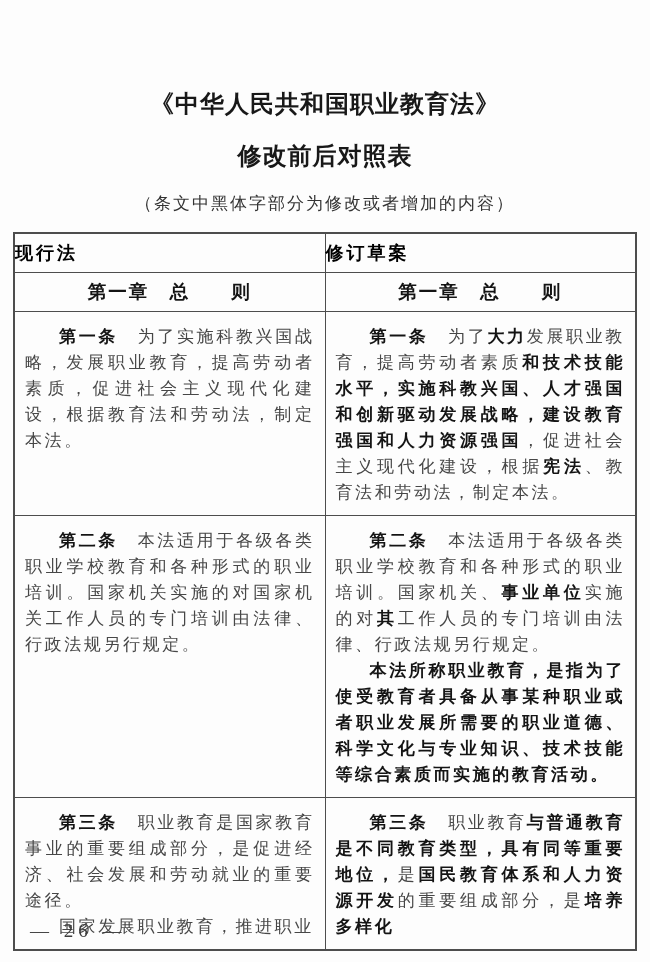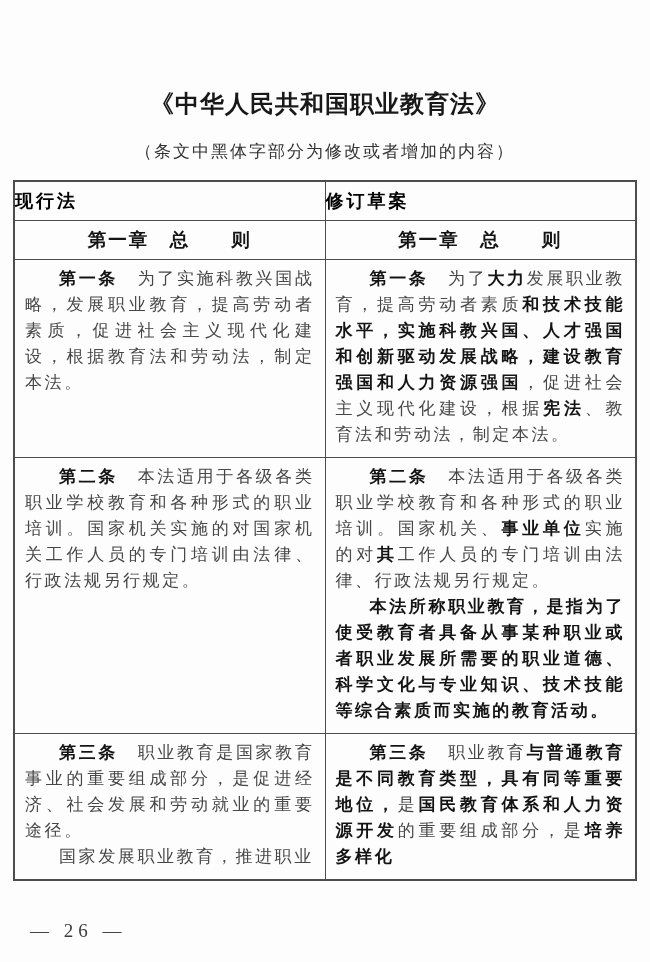--- a/index.html
+++ b/index.html
@@ -58,21 +58,21 @@
     text-align: center;
     vertical-align: middle;
     font-size: 18.5px;
     font-weight: 700;
     color: #1c1c1c;
     letter-spacing: 2px;
     margin-top: 24px;
   }
   td.article-cell {
     vertical-align: top;
-    padding: 6px 10px 9px 10px;
+    padding: 12px 10px 9px 10px;
   }
   td.article-cell p {
     font-size: 17px;
     line-height: 26px;
     letter-spacing: 2.6px;
     text-indent: 2em;
     text-align: justify;
     text-justify: inter-character;
     color: #474747;
   }
@@ -95,20 +95,21 @@
     font-family: Liberation Serif, serif;
   }
 </style>
 </head>
 <body>
 
 <div class="page">
 
   <h1 class="title">
     <span>《中华人民共和国职业教育法》</span><br>
+    <span>修改前后对照表</span>
   </h1>
 
   <div class="subtitle">（条文中黑体字部分为修改或者增加的内容）</div>
 
   <table class="cmp">
     <thead>
       <tr>
         <th>现行法</th>
         <th>修订草案</th>
       </tr>

